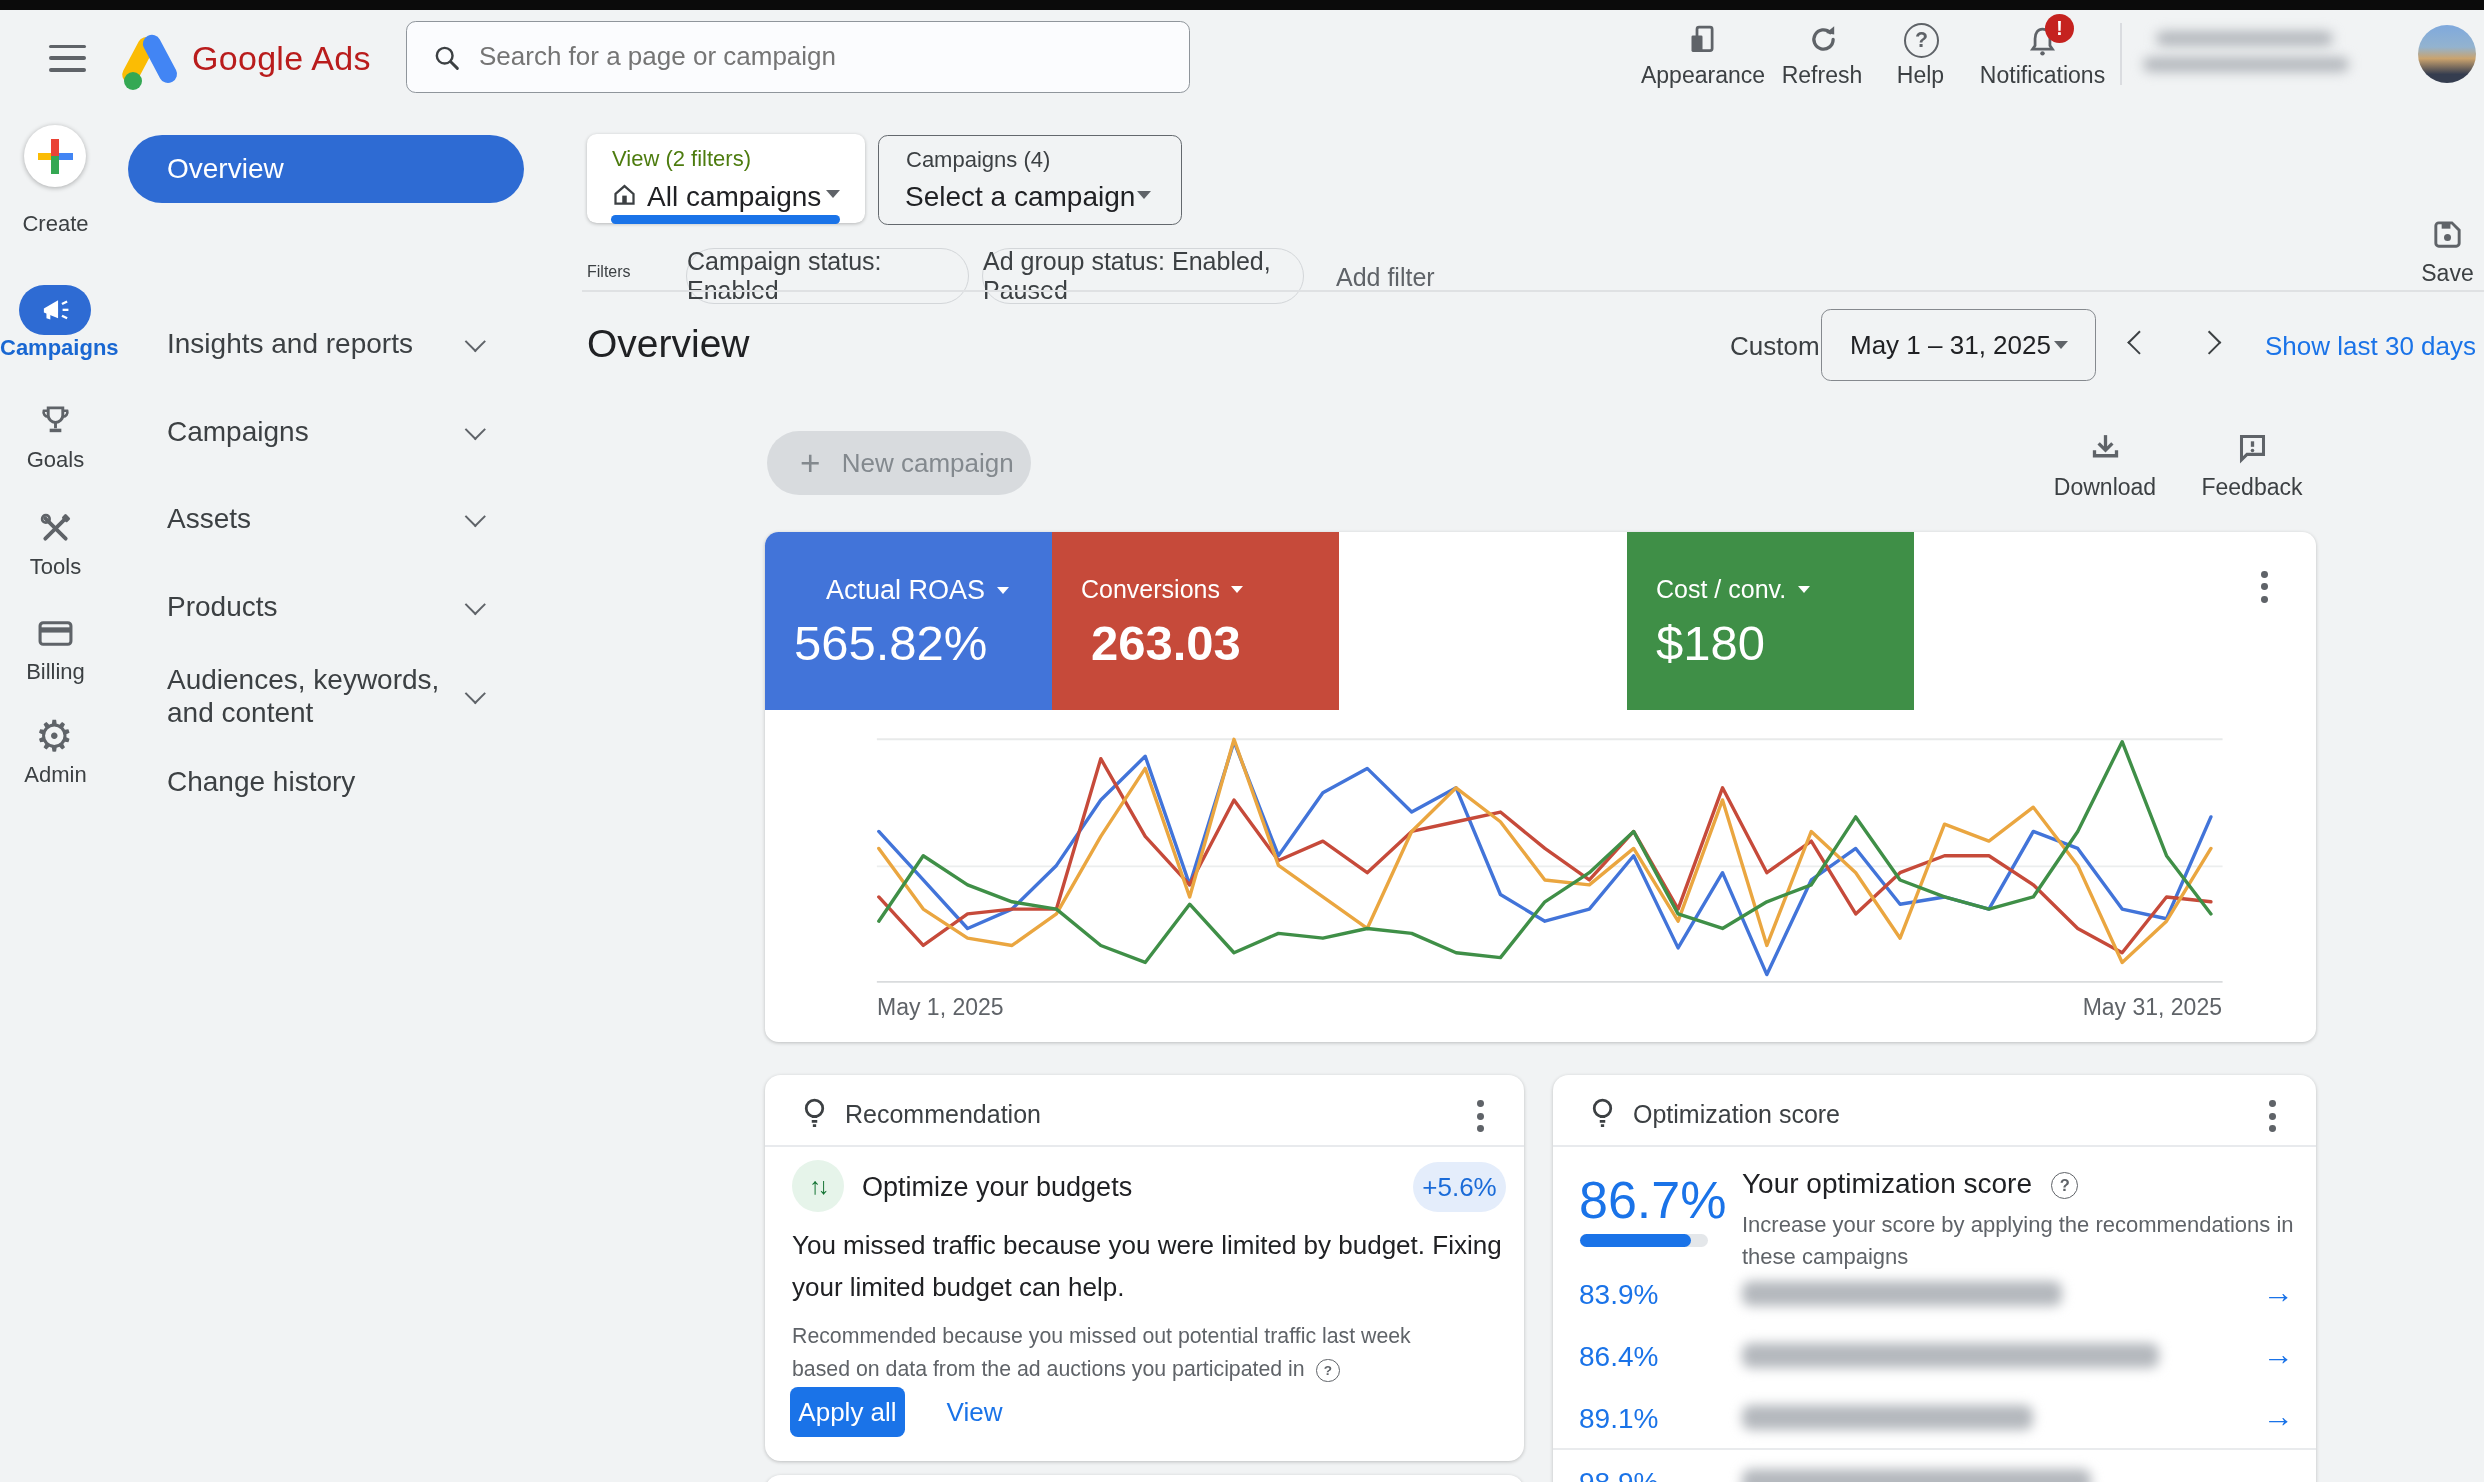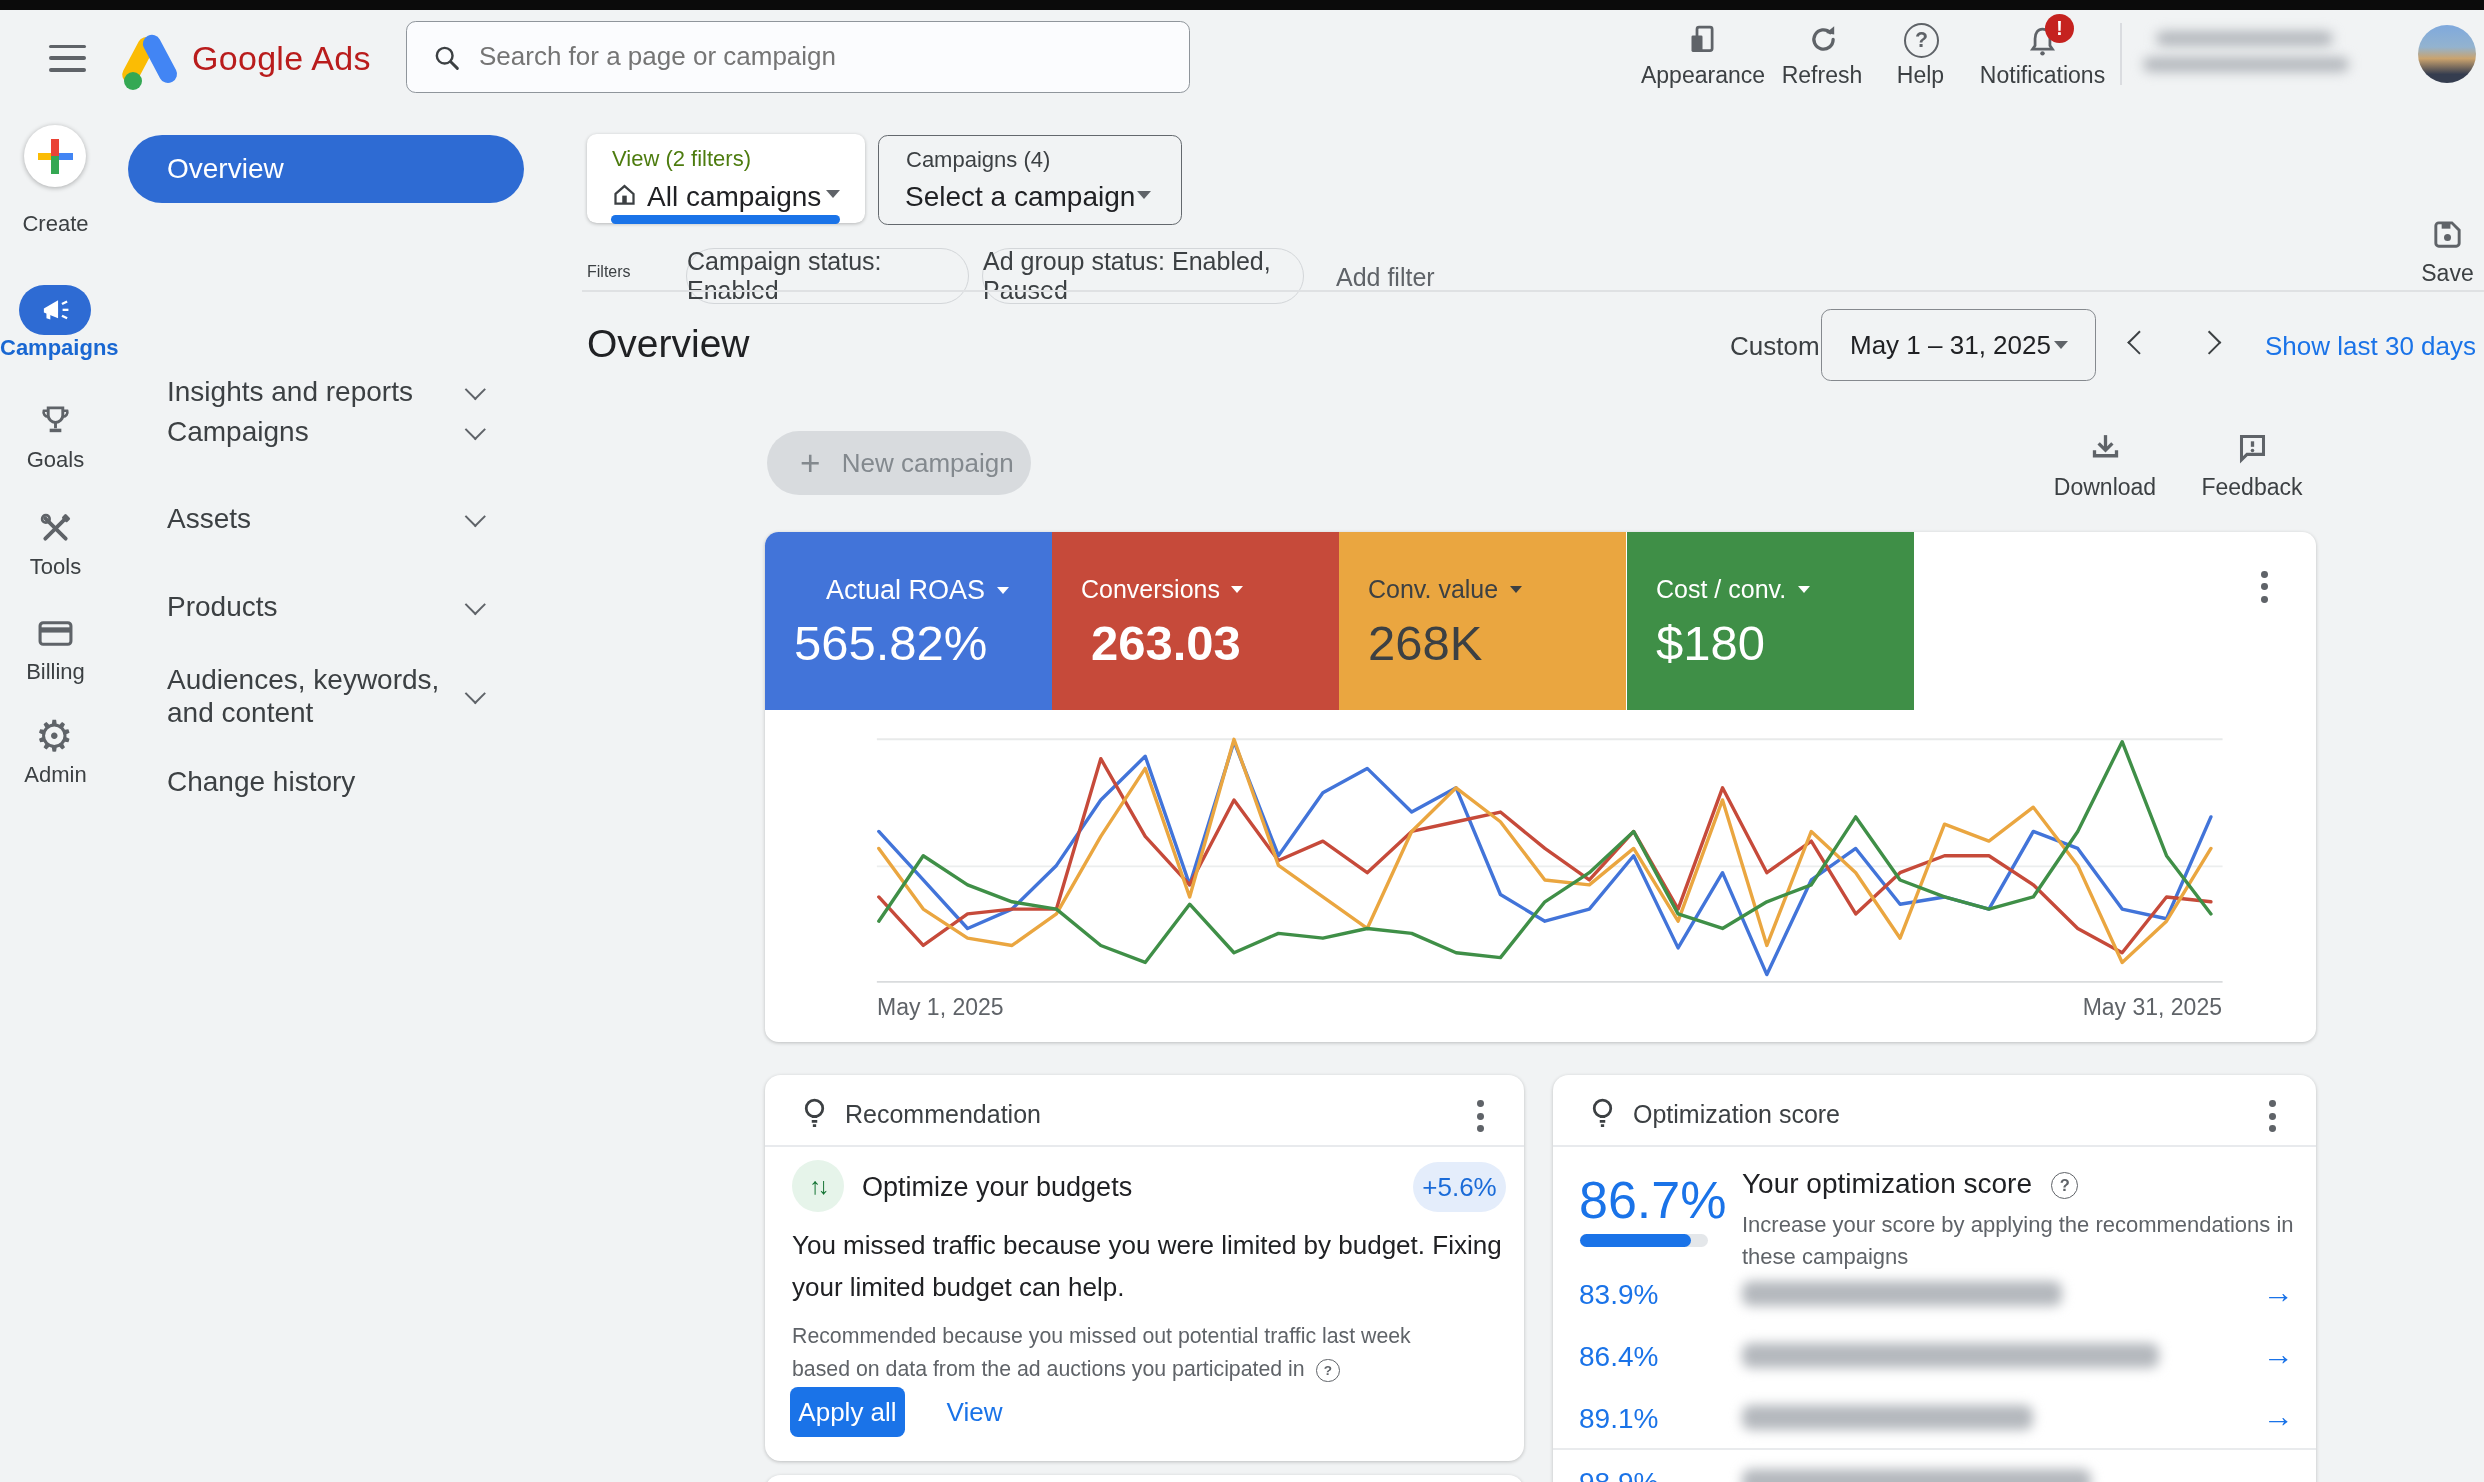--- a/index.html
+++ b/index.html
@@ -155,21 +155,21 @@
       <div class="sblabel abs" style="left:0;top:45px;">Admin</div>
     </div>
   </div>
 
   <div class="abs" style="left:128px;top:116px;width:408px;height:1366px;">
     <div class="abs" style="left:0;top:19.4px;width:396px;height:68px;background:#2e6bd3;border-radius:34px;display:flex;align-items:center;cursor:pointer;">
       <span style="margin-left:39px;color:#fff;font-size:28px;font-weight:500;">Overview</span>
     </div>
 
 
-    <div class="abs" style="left:0;top:210px;width:396px;height:39px;cursor:pointer;margin-top:48px;">
+    <div class="abs" style="left:0;top:210px;width:396px;height:39px;cursor:pointer;">
       <span class="navitem abs" style="left:39px;top:1.9px;">Insights and reports</span>
       <span class="chev abs" style="left:340px;top:7.8px;"></span>
     </div>
 
     <div class="abs" style="left:0;top:298px;width:396px;height:39px;cursor:pointer;">
       <span class="navitem abs" style="left:39px;top:1.9px;">Campaigns</span>
       <span class="chev abs" style="left:340px;top:7.8px;"></span>
     </div>
 
     <div class="abs" style="left:0;top:385px;width:396px;height:39px;cursor:pointer;">
@@ -278,27 +278,20 @@
         <span class="caret" style="border-top-width:7.8px;border-left-width:6.8px;border-right-width:6.8px;"></span>
       </div>
       <div class="abs" style="left:29px;top:83px;font-size:49px;font-weight:500;">565.82%</div>
     </div>
     <div class="abs" style="left: 287px; top: 0px; width: 287px; height: 178px; cursor: pointer; background: rgb(198, 74, 58); color: rgb(255, 255, 255);">
       <div class="abs" style="left:29px;top:43px;font-size:25px;display:flex;align-items:center;gap:11px;">
         <span>Conversions</span>
         <span class="caret" style="border-top-width:7.8px;border-left-width:6.8px;border-right-width:6.8px;"></span>
       </div>
       <div class="abs" style="left:29px;top:83px;font-size:49px;font-weight:700;margin-left:10px;">263.03</div>
-    </div>
-    <div class="abs" style="left: 574px; top: 0px; width: 287px; height: 178px; cursor: pointer; background: rgb(234, 166, 64); color: rgb(60, 64, 67);">
-      <div class="abs" style="left:29px;top:43px;font-size:25px;display:flex;align-items:center;gap:11.6px;">
-        <span>Conv. value</span>
-        <span class="caret" style="border-top-width:7.8px;border-left-width:6.8px;border-right-width:6.8px;"></span>
-      </div>
-      <div class="abs" style="left:29px;top:83px;font-size:49px;font-weight:500;">268K</div>
     </div>
     <div class="abs" style="left: 862px; top: 0px; width: 287px; height: 178px; cursor: pointer; background: rgb(63, 143, 71); color: rgb(255, 255, 255);">
       <div class="abs" style="left:29px;top:43px;font-size:25px;display:flex;align-items:center;gap:11.6px;">
         <span>Cost / conv.</span>
         <span class="caret" style="border-top-width:7.8px;border-left-width:6.8px;border-right-width:6.8px;"></span>
       </div>
       <div class="abs" style="left:29px;top:83px;font-size:49px;font-weight:500;">$180</div>
     </div>
 
     <div class="dots3 abs" style="left:1492px;top:35px;">

